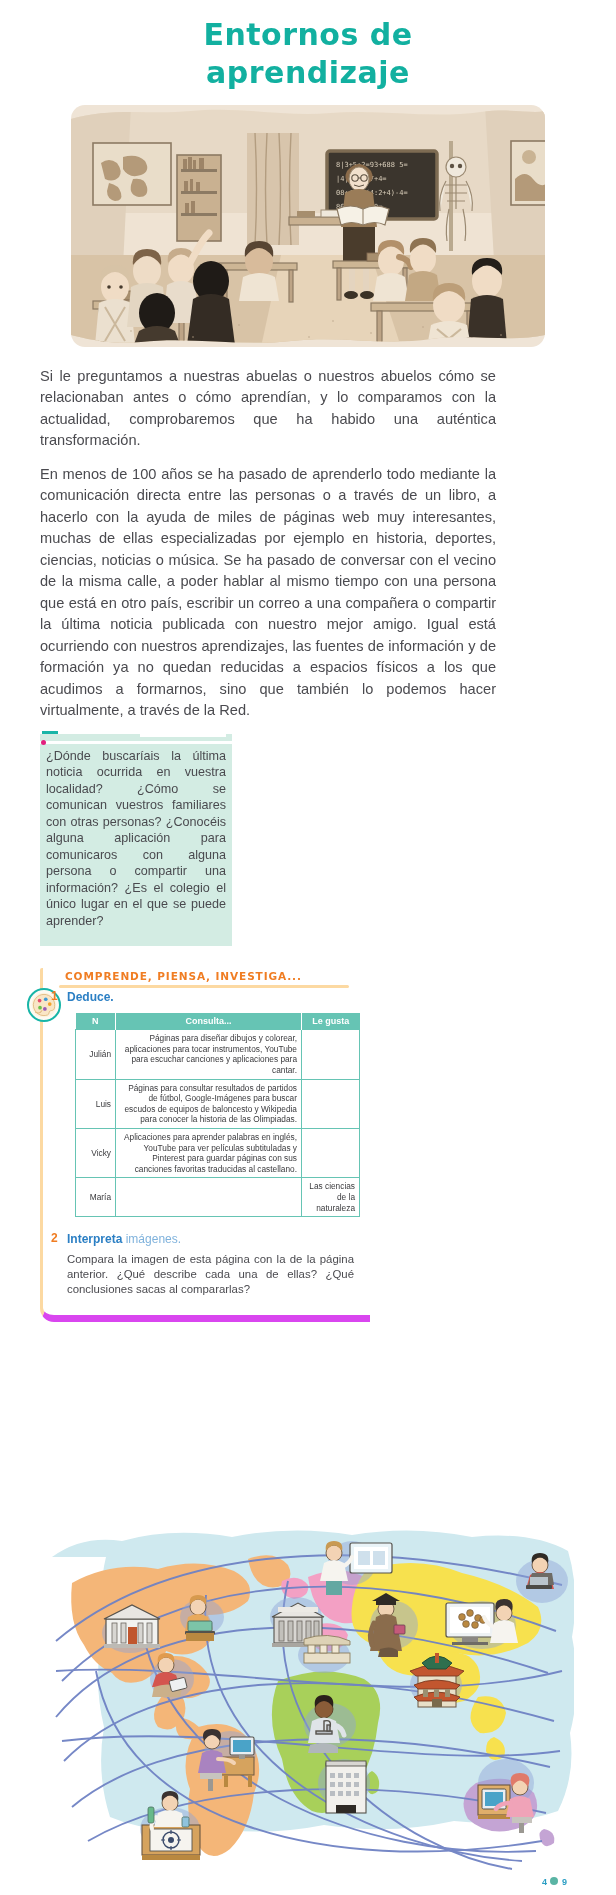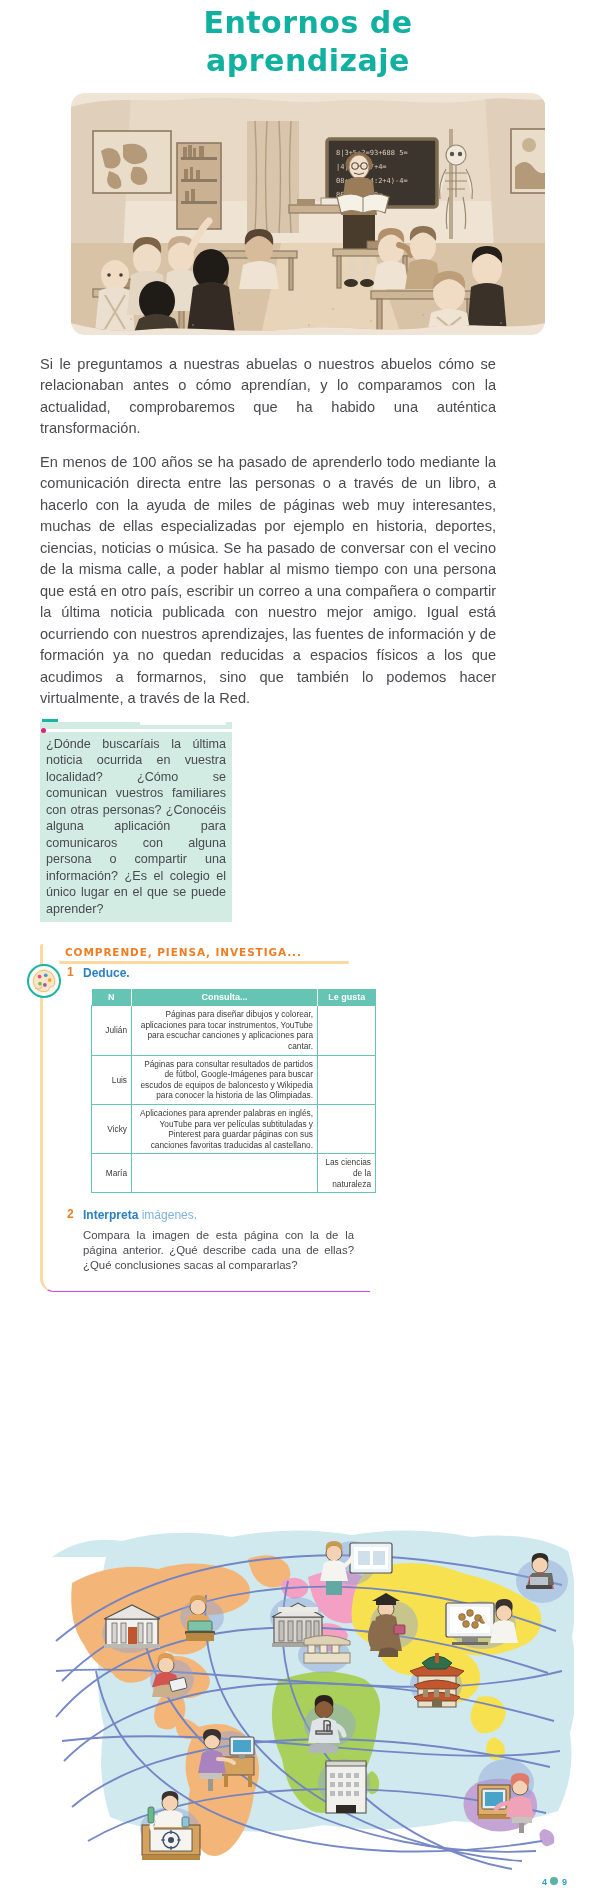--- a/index.html
+++ b/index.html
@@ -7,21 +7,21 @@
     width: 616px;
     background: #ffffff;
     font-family: "Liberation Sans", sans-serif;
   }
   body { width: 616px; height: 1895px; position: relative; overflow: hidden; }
 
   
   .page-title {
     width: 616px;
     text-align: center;
-    padding-top: 4px;
+    padding-top: 16px;
     color: #12b0a0;
     font-size: 30px;
     line-height: 1.28;
     font-weight: bold;
     letter-spacing: 0.5px;
     font-family: "DejaVu Sans", sans-serif;
   }
   .page-title .t-line { display: block; }
 
   
@@ -79,35 +79,35 @@
     width: 5px; height: 5px; border-radius: 50%;
     background: #e2207e;
   }
   .q-prompt-mask {
     position:absolute; right:6px; bottom:4px;
     width: 86px; height: 15px; background: #ffffff;
   }
   .q-body {
     background: #d3ece3;
     margin-top: 3px;
-    padding: 4px 6px 5px 6px;
+    padding: 4px 6px 17px 6px;
     color: #4a4a4f;
     font-size: 12.6px;
     line-height: 16.5px;
     text-align: justify;
   }
 
   
   .activities {
     position: relative;
     margin: 22px 0 0 40px;
     width: 330px;
-    padding: 12px 0 18px 16px;
+    padding: 12px 0 18px 0;
     border-left: 3px solid #fcd9a2;
-    border-bottom: 1px solid #d946ef;
+    border-bottom: 7px solid #d946ef;
     border-top-left-radius: 2px;
     border-bottom-left-radius: 14px;
   }
   .act-header-rule {
     position: absolute; left: 16px; top: 17px;
     width: 290px; height: 3px; background: #fcd9a2;
     border-radius: 2px;
   }
   .act-title {
     position: absolute; left: 22px; top: 2px;

